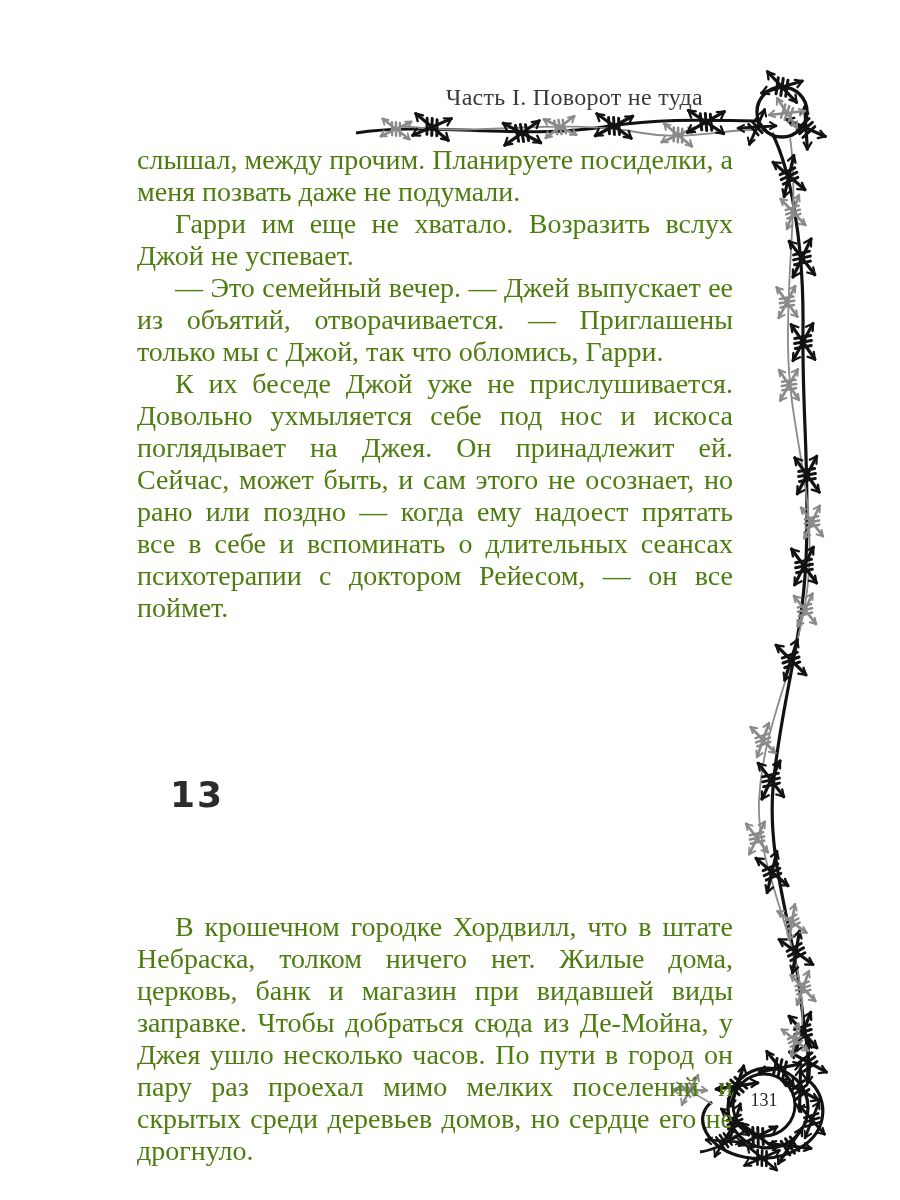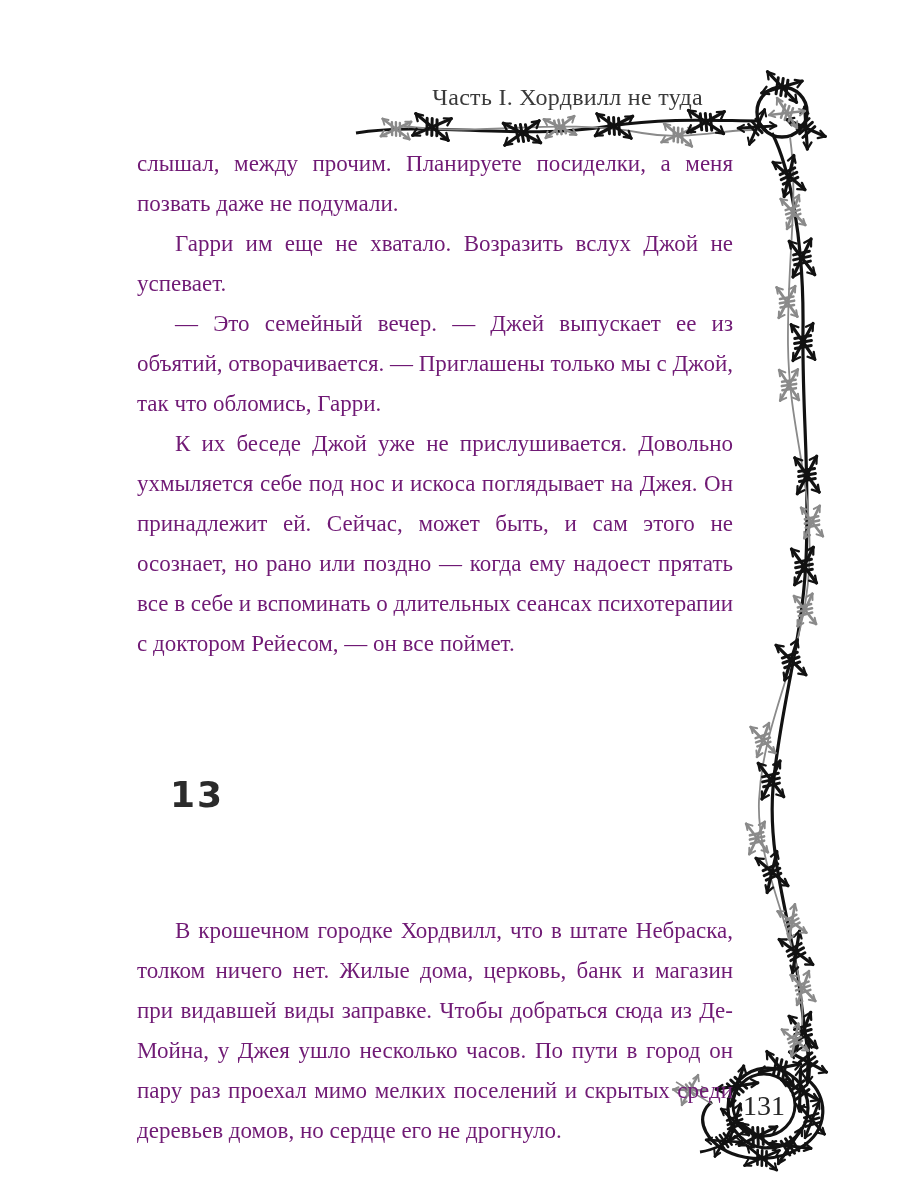--- a/index.html
+++ b/index.html
@@ -11,37 +11,37 @@
     color: #333333;
   }
   .wire-svg { position: absolute; top: 0; left: 0; width: 900px; height: 1200px; pointer-events: none; }
   .running-header {
     position: absolute; top: 84px; left: 137px; width: 566px;
     text-align: right; font-size: 24px; color: #3a3a3a;
     letter-spacing: 0.3px; white-space: nowrap;
   }
   .text-block {
     position: absolute; left: 137px; width: 596px;
-    font-size: 23px; line-height: 40px;
-    text-align: justify; color: #701a75;
+    font-size: 28px; line-height: 32px;
+    text-align: justify; color: #4d7c0f;
     hyphens: auto; -webkit-hyphens: auto;
   }
   .text-block-top { top: 144px; }
   .text-block-bottom { top: 911px; }
   .text-block p { margin: 0; text-indent: 38px; }
   .text-block p.no-indent { text-indent: 0; }
   .text-block em { font-style: italic; }
   .chapter-number {
     position: absolute; top: 774px; left: 170px;
     font-family: "DejaVu Sans", sans-serif; font-weight: bold;
     font-size: 36px; color: #2b2b2b; letter-spacing: 2px;
   }
   .page-number {
     position: absolute; top: 1090px; left: 734px; width: 60px;
-    text-align: center; font-size: 28px; color: #262626;
+    text-align: center; font-size: 18px; color: #262626;
     font-family: "Liberation Serif", serif;
   }
 </style>
 </head>
 <body>
 
 <div class="page">
 
   <svg class="wire-svg" viewBox="0 0 900 1200" aria-hidden="true">
     <defs>
@@ -116,21 +116,21 @@
     <use href="#wb" stroke="#121212" transform="translate(812,1120) rotate(80) scale(0.9)"></use>
     <use href="#wb" stroke="#121212" transform="translate(790,1146) rotate(-25)"></use>
     <use href="#wb" stroke="#121212" transform="translate(758,1136) rotate(5)"></use>
     <use href="#wb" stroke="#121212" transform="translate(735,1122) rotate(75) scale(0.9)"></use>
     <use href="#wb" stroke="#121212" transform="translate(737,1086) rotate(-40)"></use>
     <use href="#wb" stroke="#121212" transform="translate(762,1158) rotate(8) scale(0.9)"></use>
     <use href="#wb" stroke="#121212" transform="translate(724,1141) rotate(-28) scale(0.85)"></use>
     <use href="#wb" stroke="#8a8a8a" transform="translate(690,1090) rotate(-30) scale(0.8)"></use>
   </svg>
 
-  <div class="running-header">Часть I. Хордвилл не туда</div>
+  <div class="running-header">Часть I. Поворот не туда</div>
 
   <div class="text-block text-block-top">
     <p class="no-indent">слышал, между прочим. Планируете посиделки, а меня позвать даже не подумали.</p>
     <p>Гарри им еще не хватало. Возразить вслух Джой не успевает.</p>
     <p>— Это семейный вечер. — Джей выпускает ее из объятий, отворачивается. — Приглашены только мы с Джой, так что обломись, Гарри.</p>
     <p>К их беседе Джой уже не прислушивается. Довольно ухмыляется себе под нос и искоса поглядывает на Джея. Он принадлежит ей. Сейчас, может быть, и сам этого не осознает, но рано или поздно — когда ему надоест прятать все в себе и вспоминать о длительных сеансах психотерапии с доктором Рейесом, — он все поймет.</p>
   </div>
 
   <div class="chapter-number">13</div>
 

